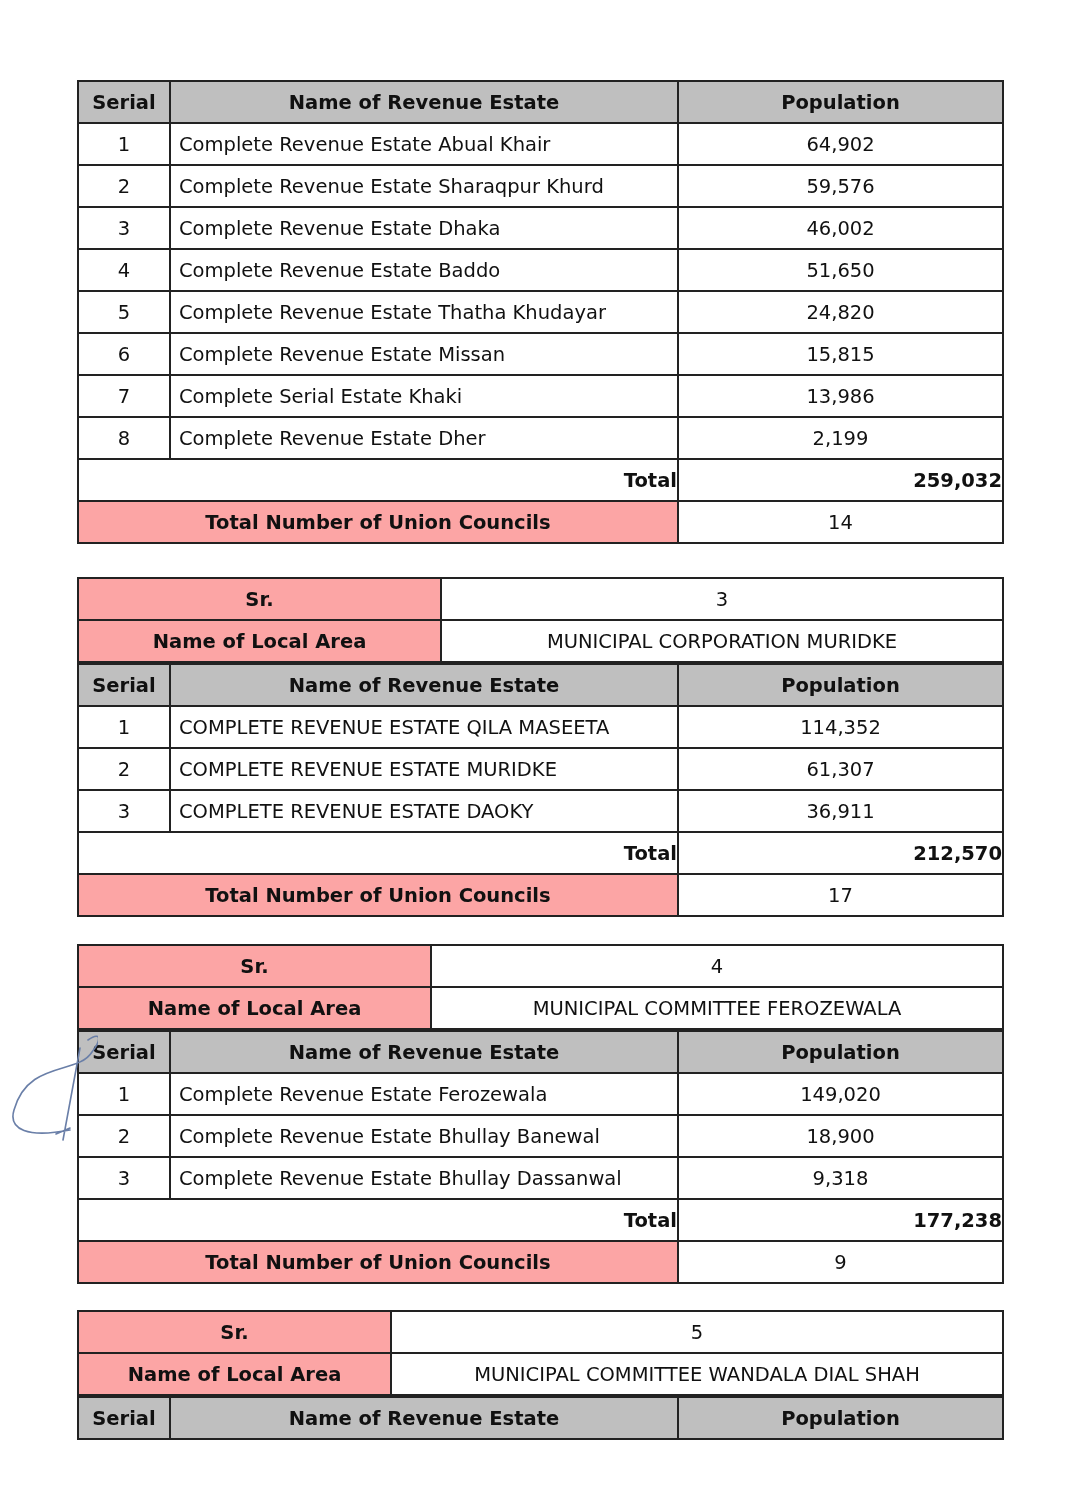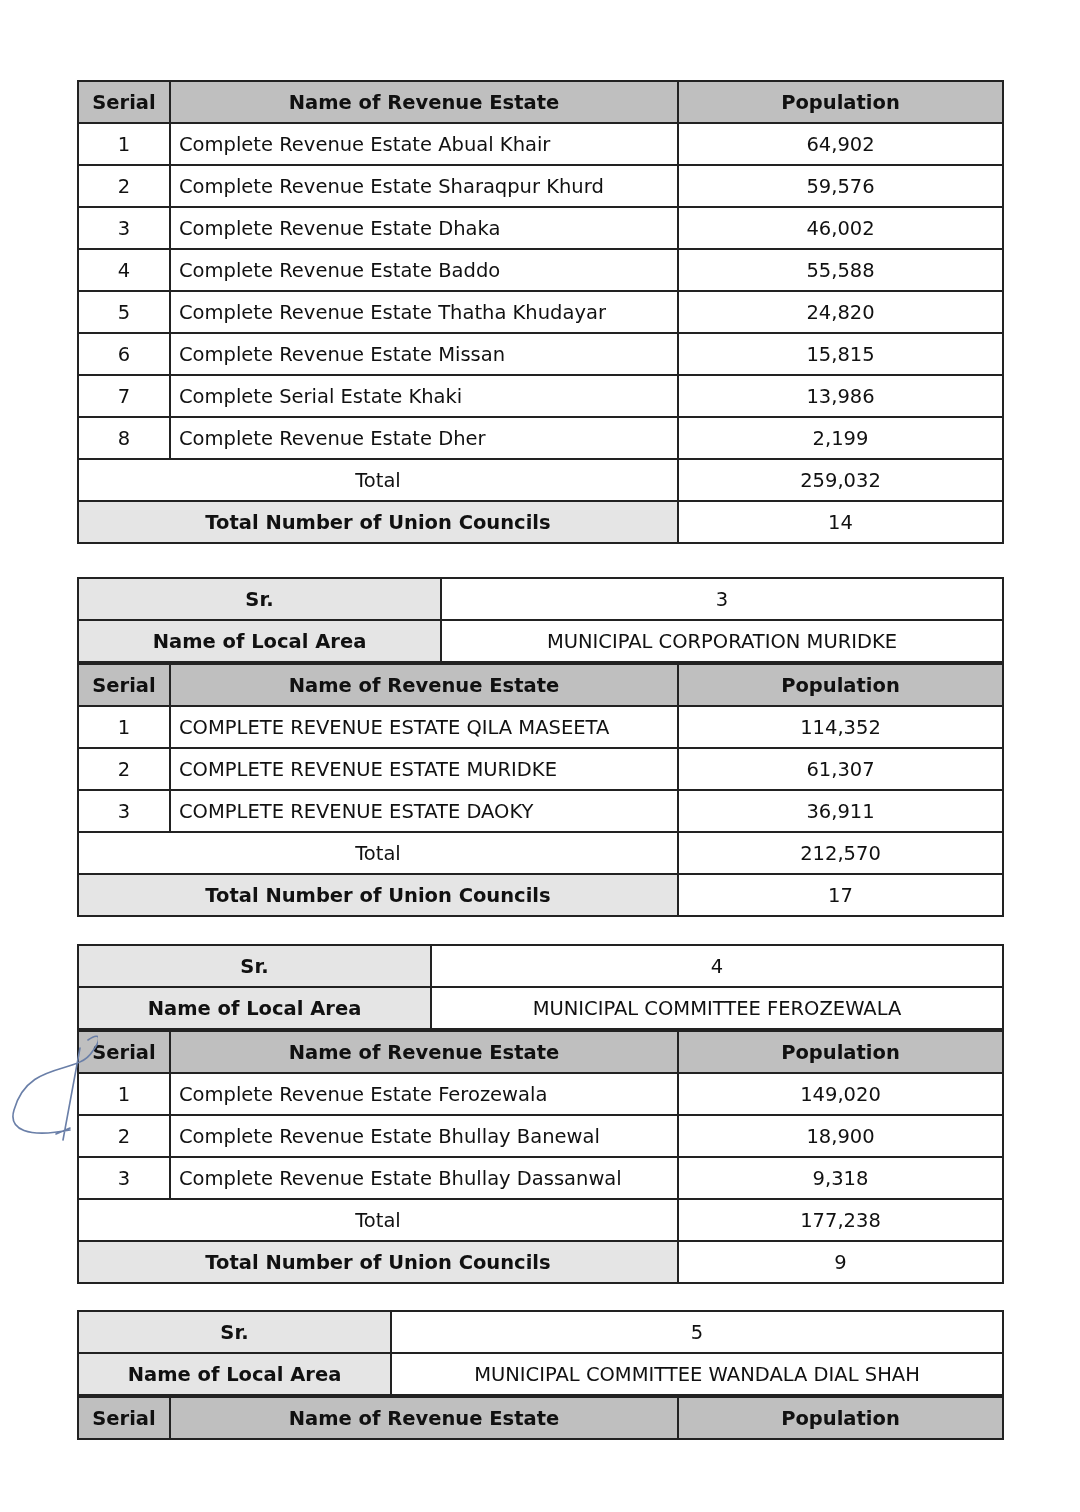--- a/index.html
+++ b/index.html
@@ -8,22 +8,22 @@
       font-family: "DejaVu Sans", sans-serif; color: #111;
     }
     .block { position: absolute; left: 77px; width: 925px; }
     table { border-collapse: collapse; width: 925px; table-layout: fixed; padding-left: 44px; }
     td, th {
       border: 2px solid #222; height: 40px; padding: 0; font-size: 19.5px;
       text-align: center; vertical-align: middle; white-space: nowrap; overflow: hidden;
     }
     th { background: #bfbfbf; font-weight: bold; }
     td.name { text-align: left; padding-left: 8px; }
-    td.bold { font-weight: normal; }
-    td.gray { background: #e5e5e5; font-weight: bold; margin-left: 16px; }
+    td.bold { font-weight: bold; text-align: right; }
+    td.gray { background: #fca5a5; font-weight: bold; margin-left: 16px; }
     .col-serial { width: 92px; }
     .col-name { width: 508px; }
     .col-pop { width: 325px; }
     .signature { position: absolute; left: 8px; top: 1030px; width: 90px; height: 115px; }
   </style>
 </head>
 <body>
 
 <div class="block" style="top:80px;">
   <table>
@@ -49,21 +49,21 @@
           <td>59,576</td>
         </tr>
     <tr>
           <td>3</td>
           <td class="name">Complete Revenue Estate Dhaka</td>
           <td>46,002</td>
         </tr>
     <tr>
           <td>4</td>
           <td class="name">Complete Revenue Estate Baddo</td>
-          <td>55,588</td>
+          <td>51,650</td>
         </tr>
     <tr>
           <td>5</td>
           <td class="name">Complete Revenue Estate Thatha Khudayar</td>
           <td>24,820</td>
         </tr>
     <tr>
           <td>6</td>
           <td class="name">Complete Revenue Estate Missan</td>
           <td>15,815</td>

